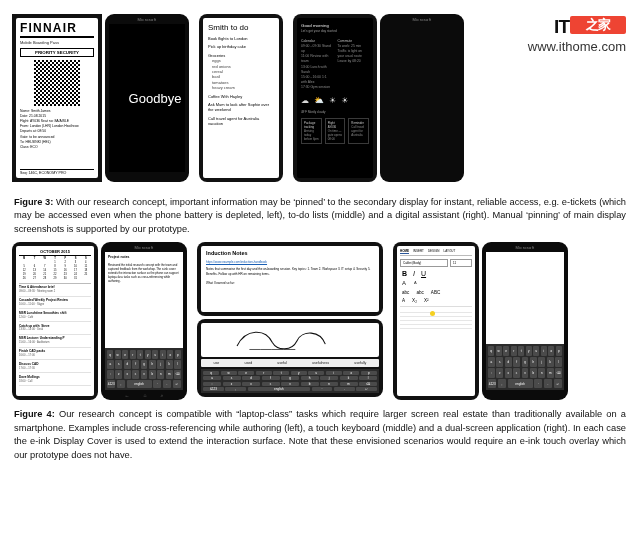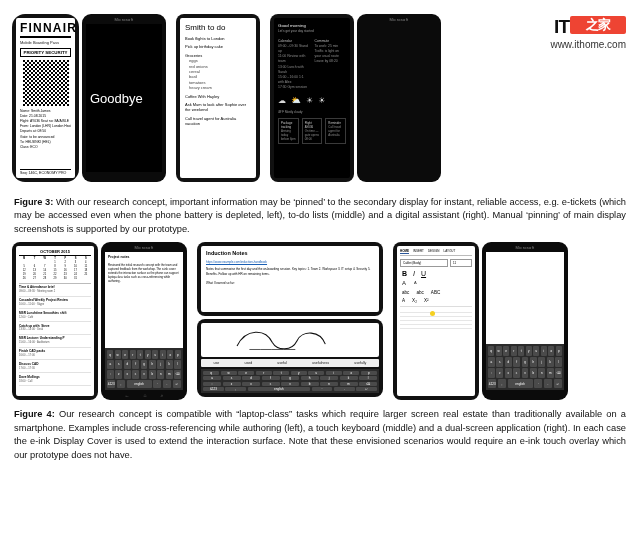--- a/index.html
+++ b/index.html
@@ -71,23 +71,23 @@
     display: flex;
     justify-content: center;
     align-items: center;
     gap: 14px;
   }
 
   
   
   .g1 { display: flex; gap: 3px; }
   .cover-eink {
-    width: 67px; height: 168px;
+    width: 90px; height: 168px;
     background: #111;
-    border-radius: 13px;
+    border-radius: 0;
     padding: 4px;
   }
   .eink-inner {
     background: #fff;
     width: 100%; height: 100%;
     border-radius: 2px;
     padding: 3px 4px;
     color: #000;
     display: flex;
     flex-direction: column;
@@ -123,23 +123,23 @@
   .pass-lines div { white-space: nowrap; overflow: hidden; }
   .pass-foot {
     margin-top: auto;
     font-size: 3.6px;
     border-top: 1px solid #000;
     padding-top: 1px;
   }
   .goodbye-phone { width: 84px; height: 168px; }
   .goodbye-text {
     position: absolute;
-    left: 4px; right: 0; top: 50%;
+    left: 16px; right: 0; top: 50%;
     transform: translateY(-50%);
-    text-align: left;
+    text-align: center;
     color: #fff;
     font-size: 13px;
   }
 
   
   .g2 { display: flex; gap: 3px; }
   .todo-cover {
     width: 84px; height: 168px;
     background: #111;
     border-radius: 8px;
@@ -263,21 +263,21 @@
     font-weight: bold; font-size: 19px; color: #111;
     letter-spacing: -1px;
   }
   .wm-logo .cn {
     display: inline-block;
     background: #e43; color: #fff;
     font-size: 13px; padding: 0 16px;
     border-radius: 2px; margin-left: 1px;
     vertical-align: top;
   }
-  .wm-url { font-size: 10px; color: #333; margin-top: 1px; margin-left: 8px; }
+  .wm-url { font-size: 13px; color: #333; margin-top: 1px; margin-left: 8px; }
 
   
   .g4a { display: flex; gap: 3px; }
   .cal-cover {
     width: 86px; height: 158px;
     background: #111; border-radius: 8px; padding: 4px;
   }
   .cal-inner {
     background: #fff; color: #000;
     width: 100%; height: 100%;

